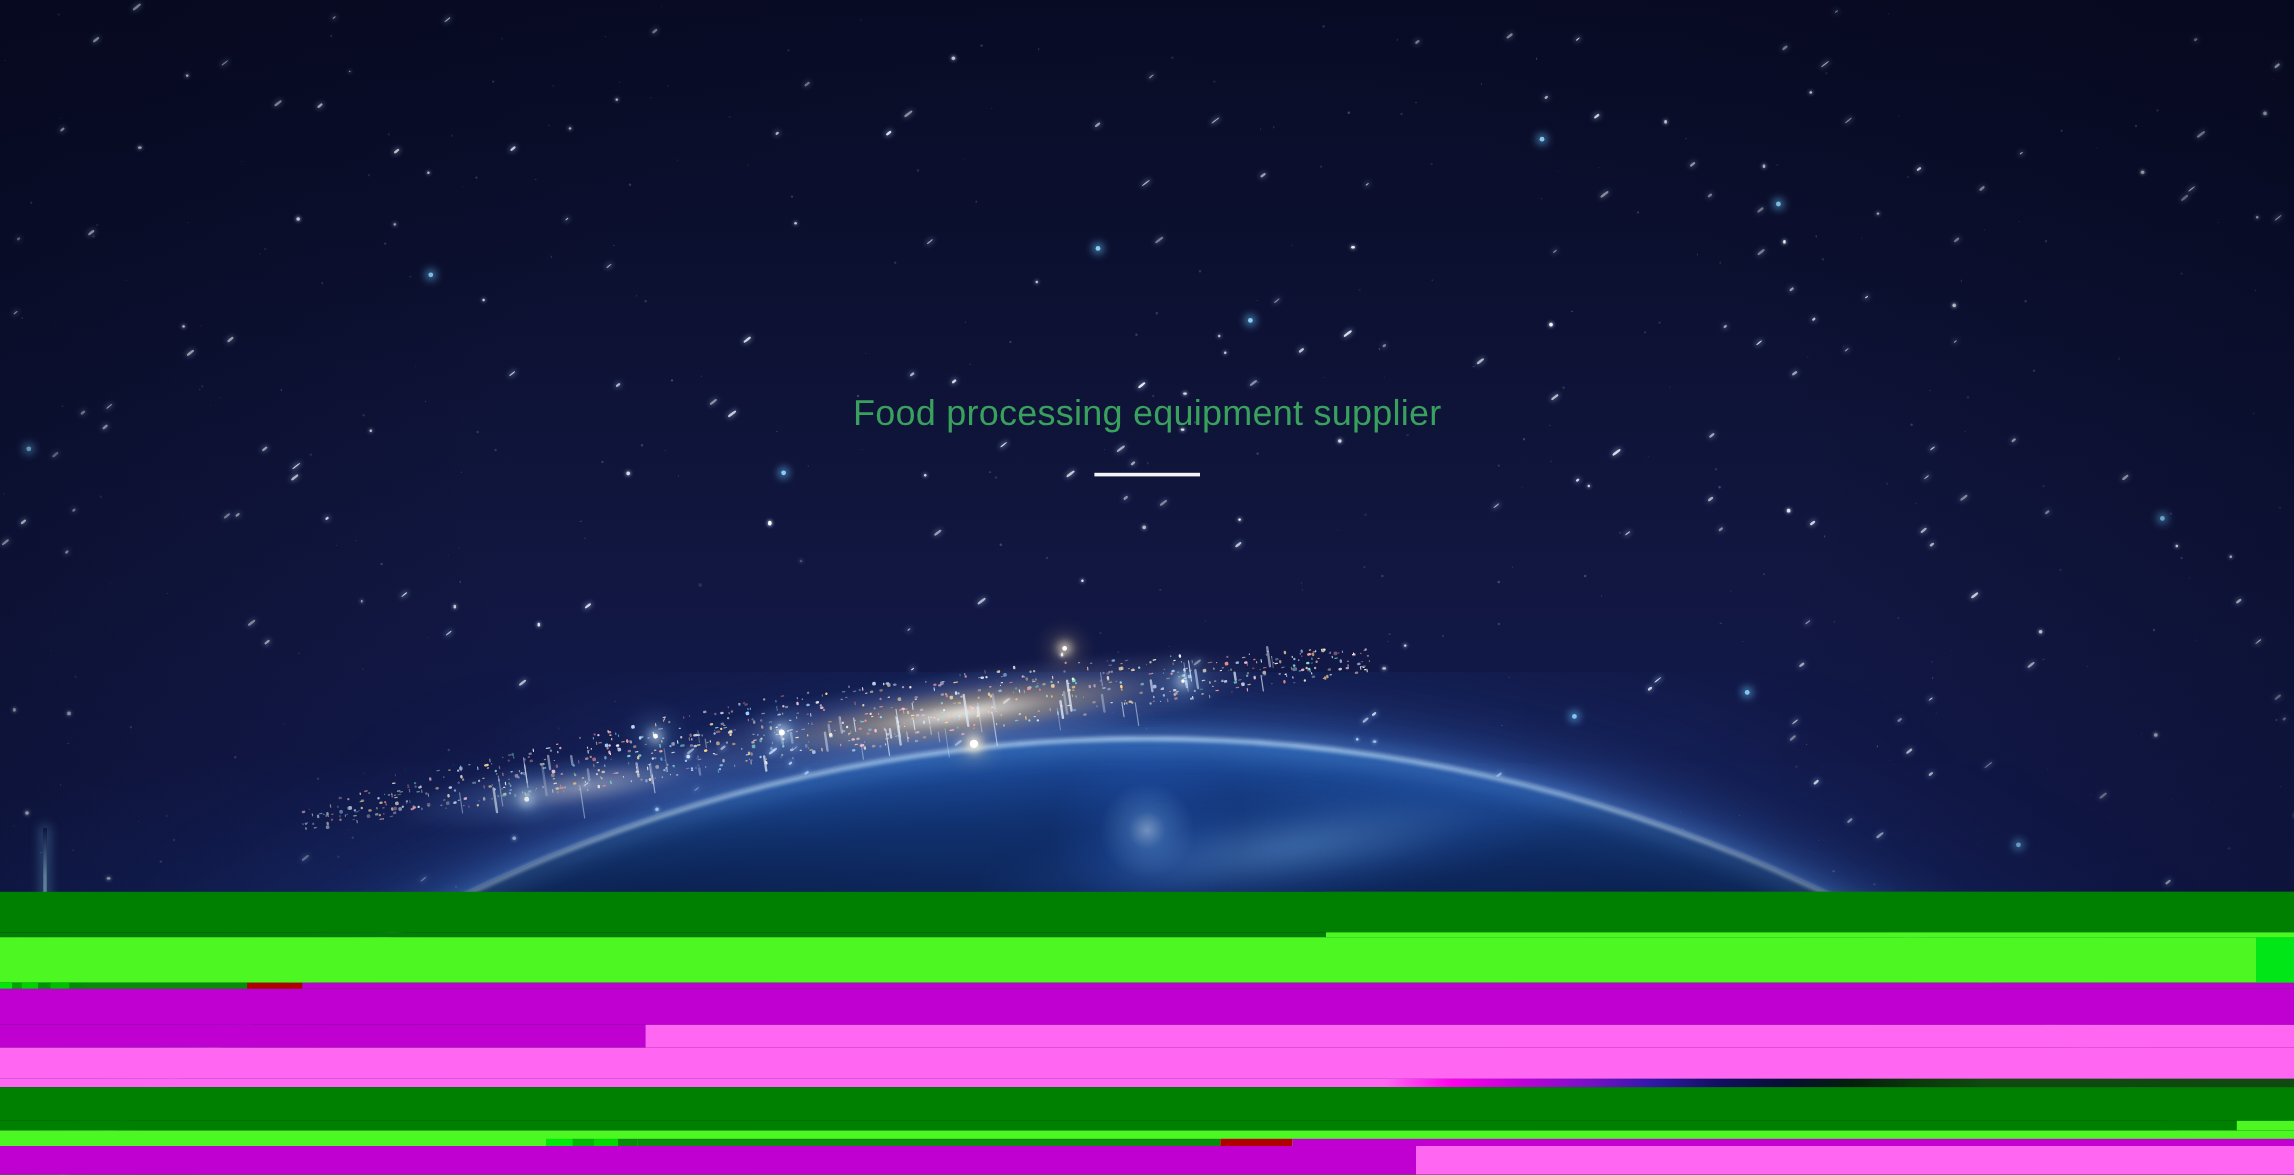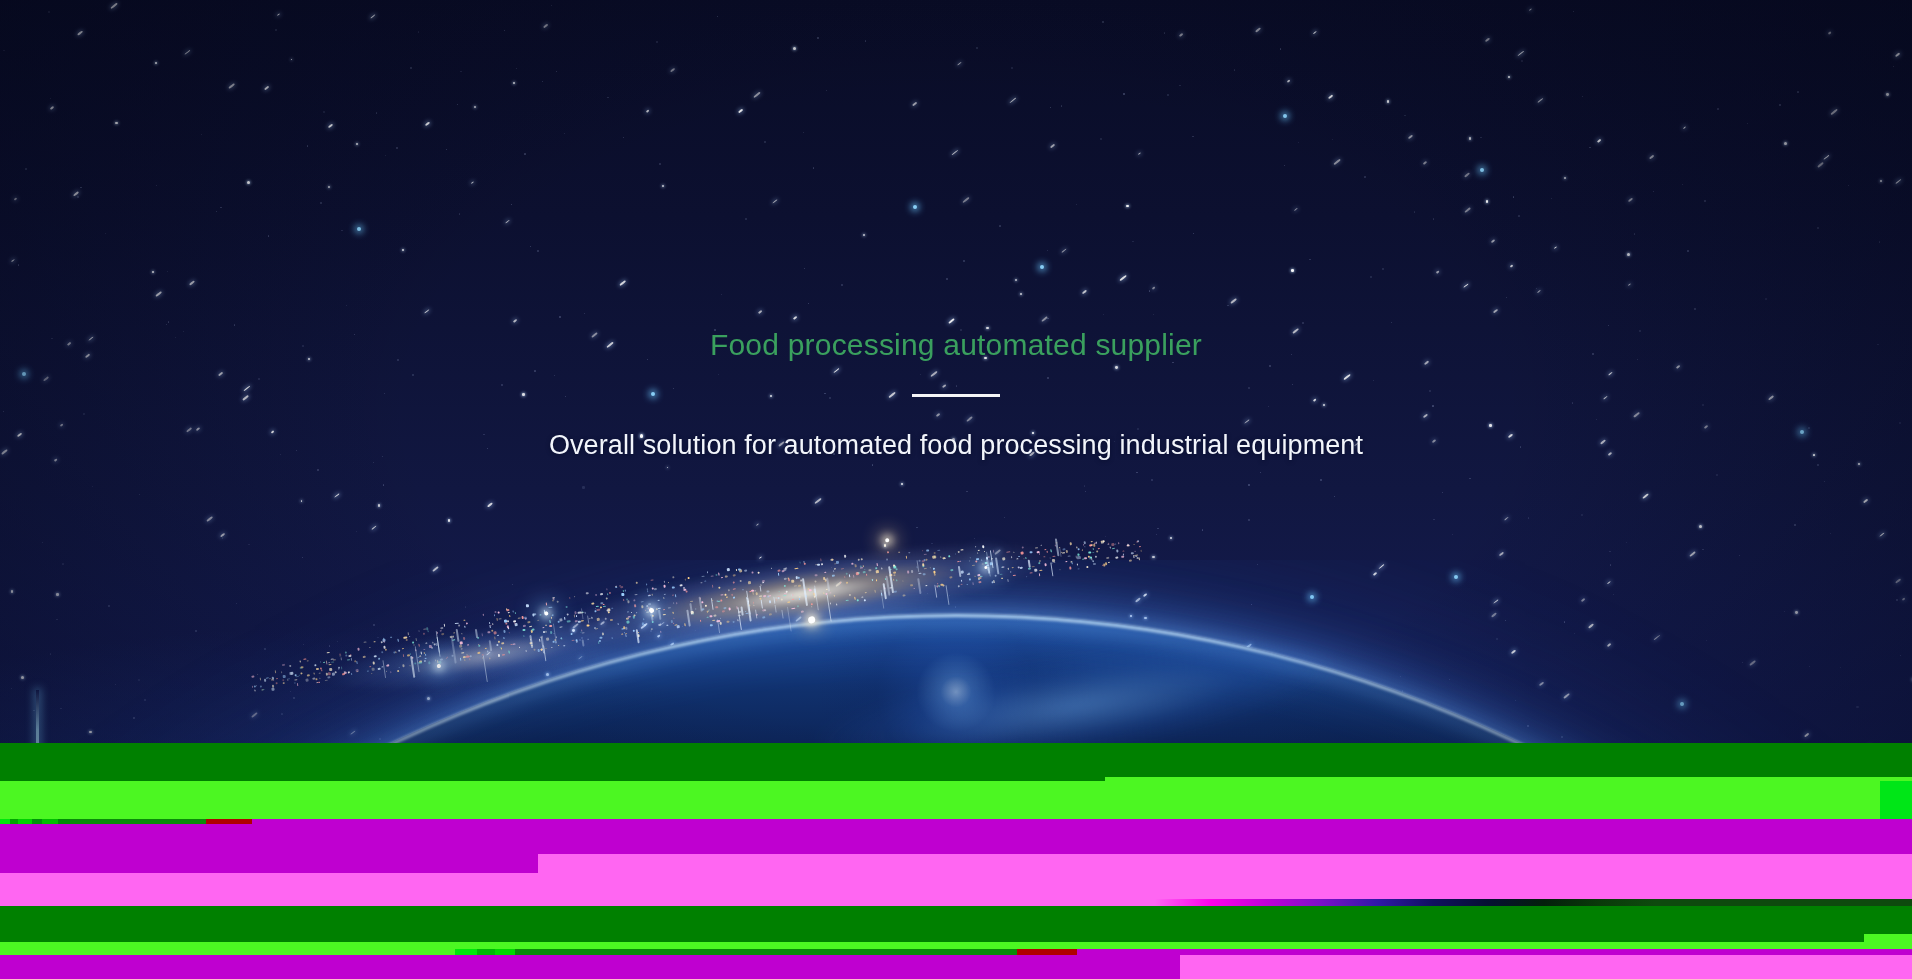--- a/index.html
+++ b/index.html
@@ -1758,23 +1758,22 @@
       <span class="spark" style="left:648px;top:30px;width:4px;height:4px"></span>
       <span class="spark cool" style="left:186px;top:88px;width:3.5px;height:3.5px"></span>
       <span class="spark cool" style="left:742px;top:72px;width:3px;height:3px"></span>
     </div>
 
   <div class="beam"></div>
 
   <div class="sky-vignette"></div>
 
   <div class="hero">
-    <div class="eyebrow">Food processing automated supplier</div>
+    <div class="eyebrow">Food processing equipment supplier</div>
     <div class="rule"></div>
-    <div class="tagline">Overall solution for automated food processing industrial equipment</div>
   </div>
 
   <div class="glitch" id="glitch" style="top: 743px; height: 236px;">
       <div class="band" style="top:0px;height:34px;background:#008000">
         <div class="seg" style="left:1105px;width:807px;background:#008000"></div>
       </div>
       <div class="band" style="top:34px;height:4px;background:#008000">
         <div class="seg" style="left:1105px;width:807px;background:#4cf722"></div>
       </div>
       <div class="band" style="top:38px;height:38px;background:#4cf722">

